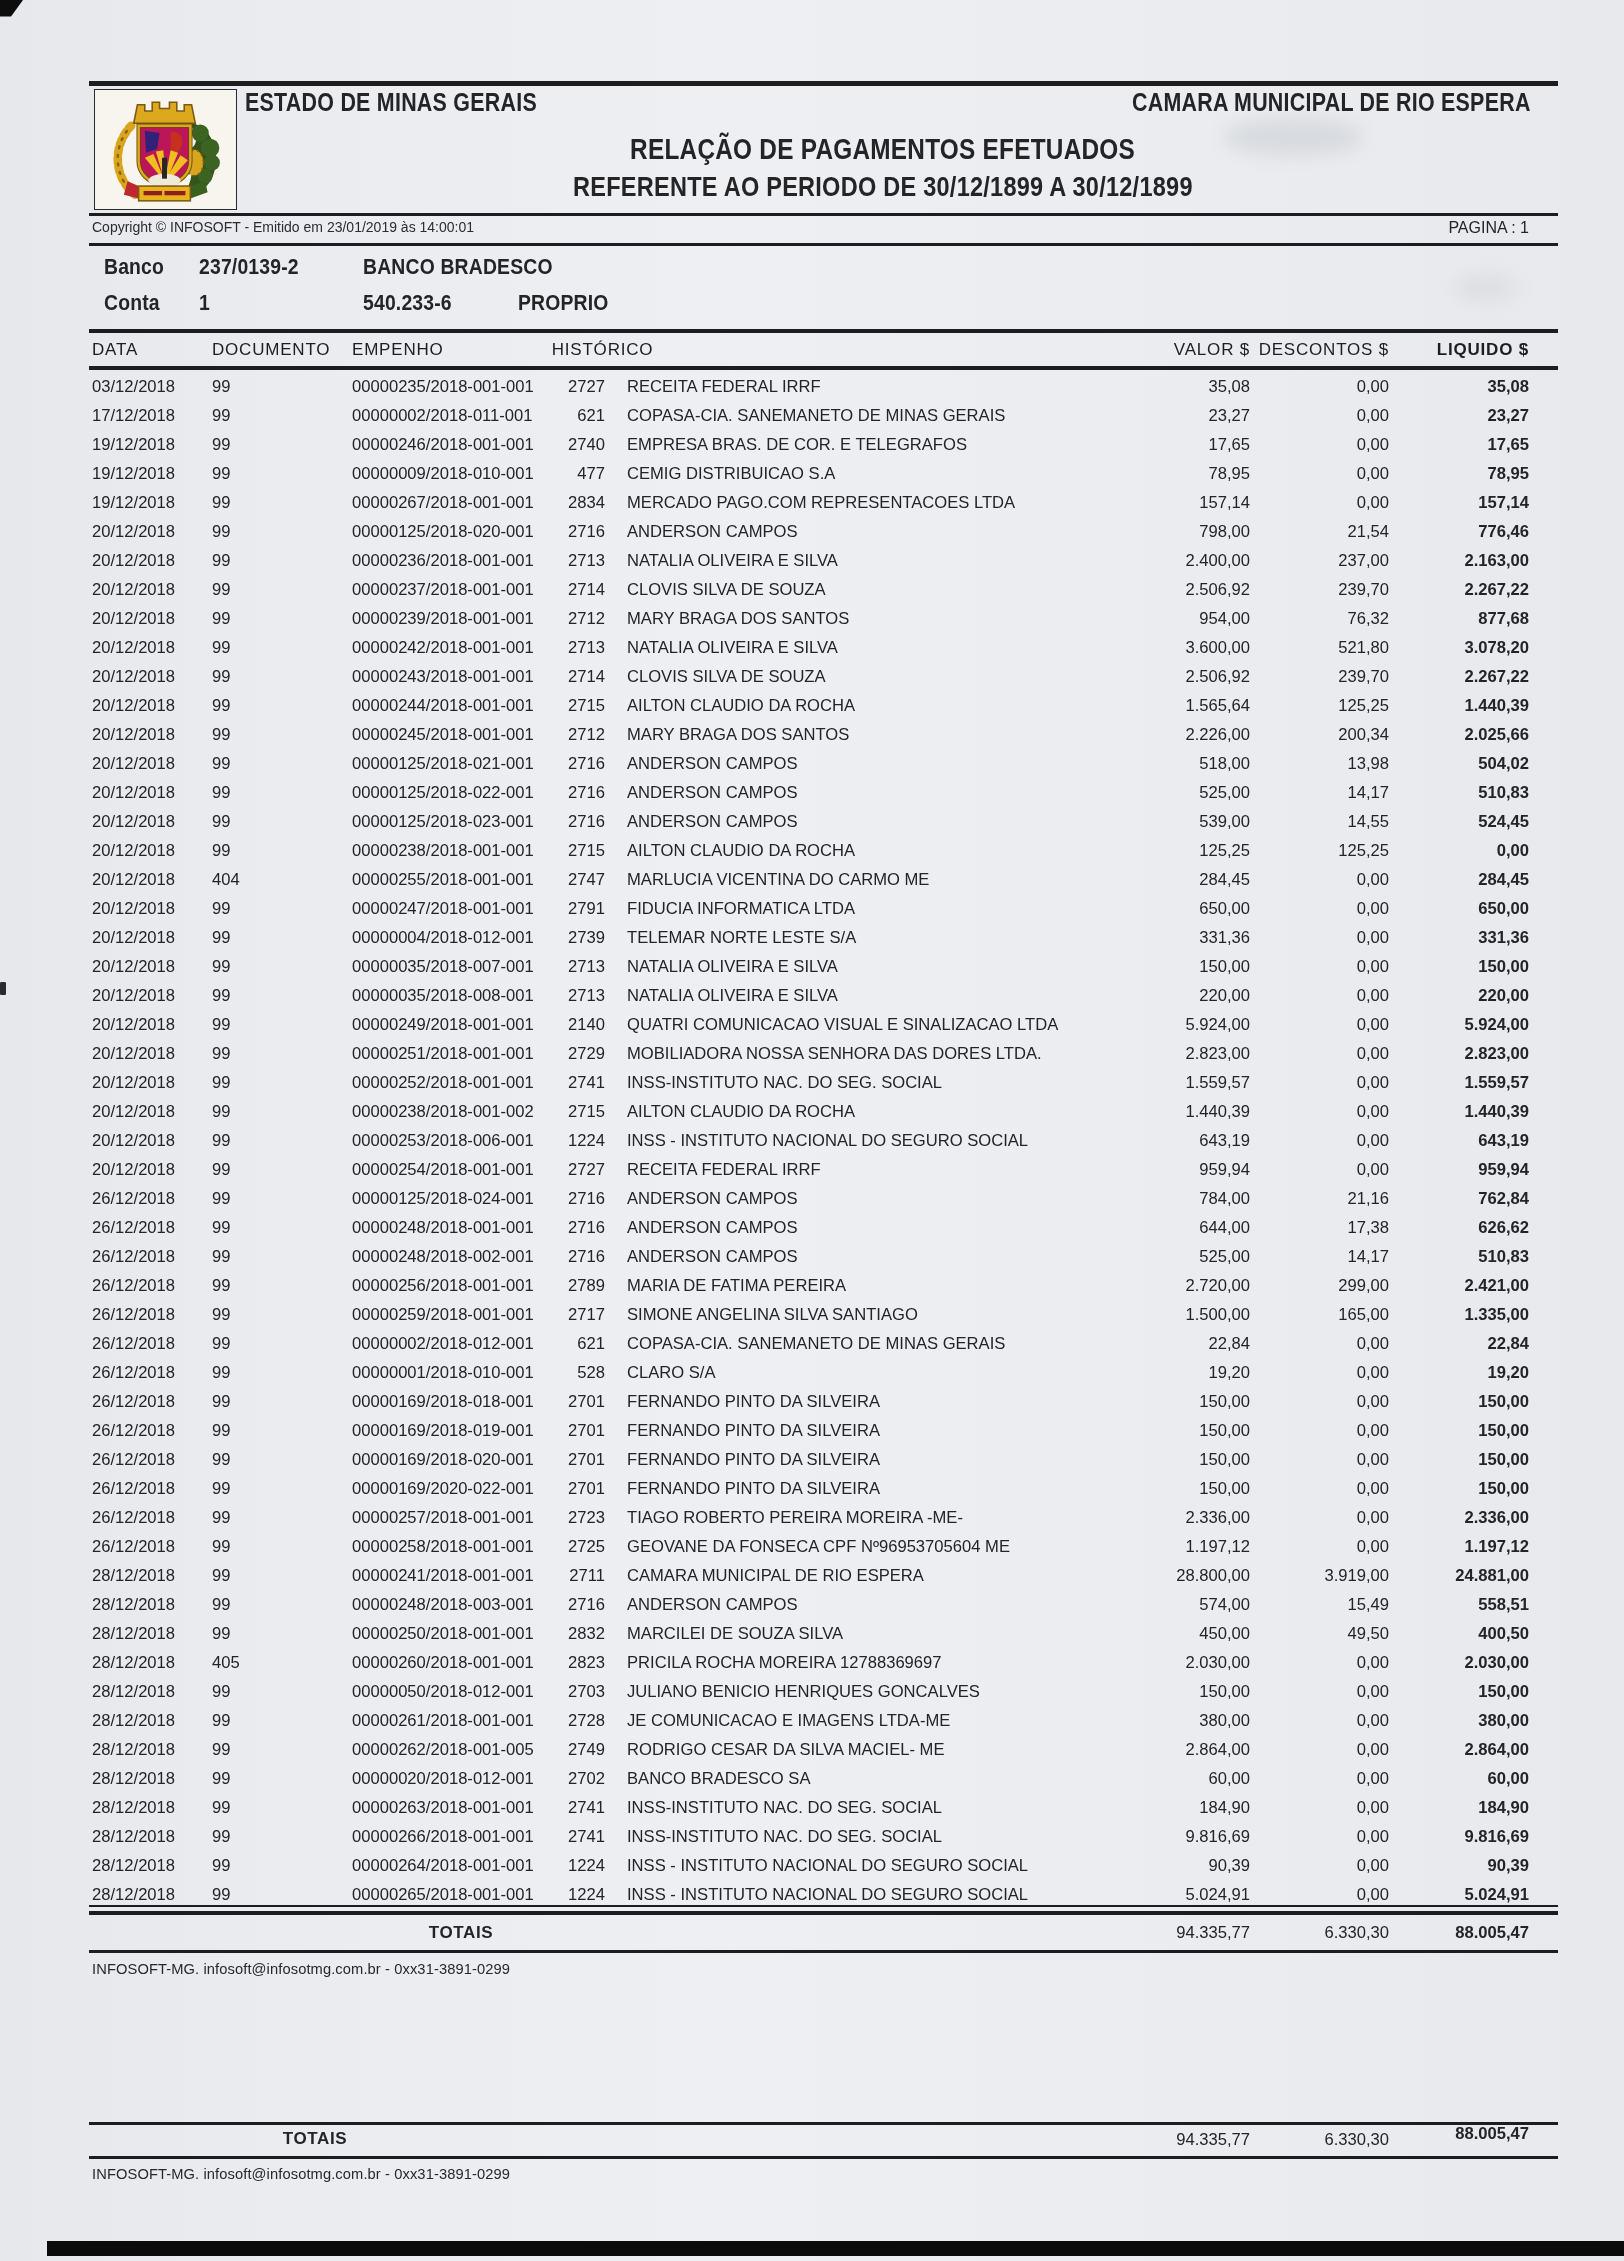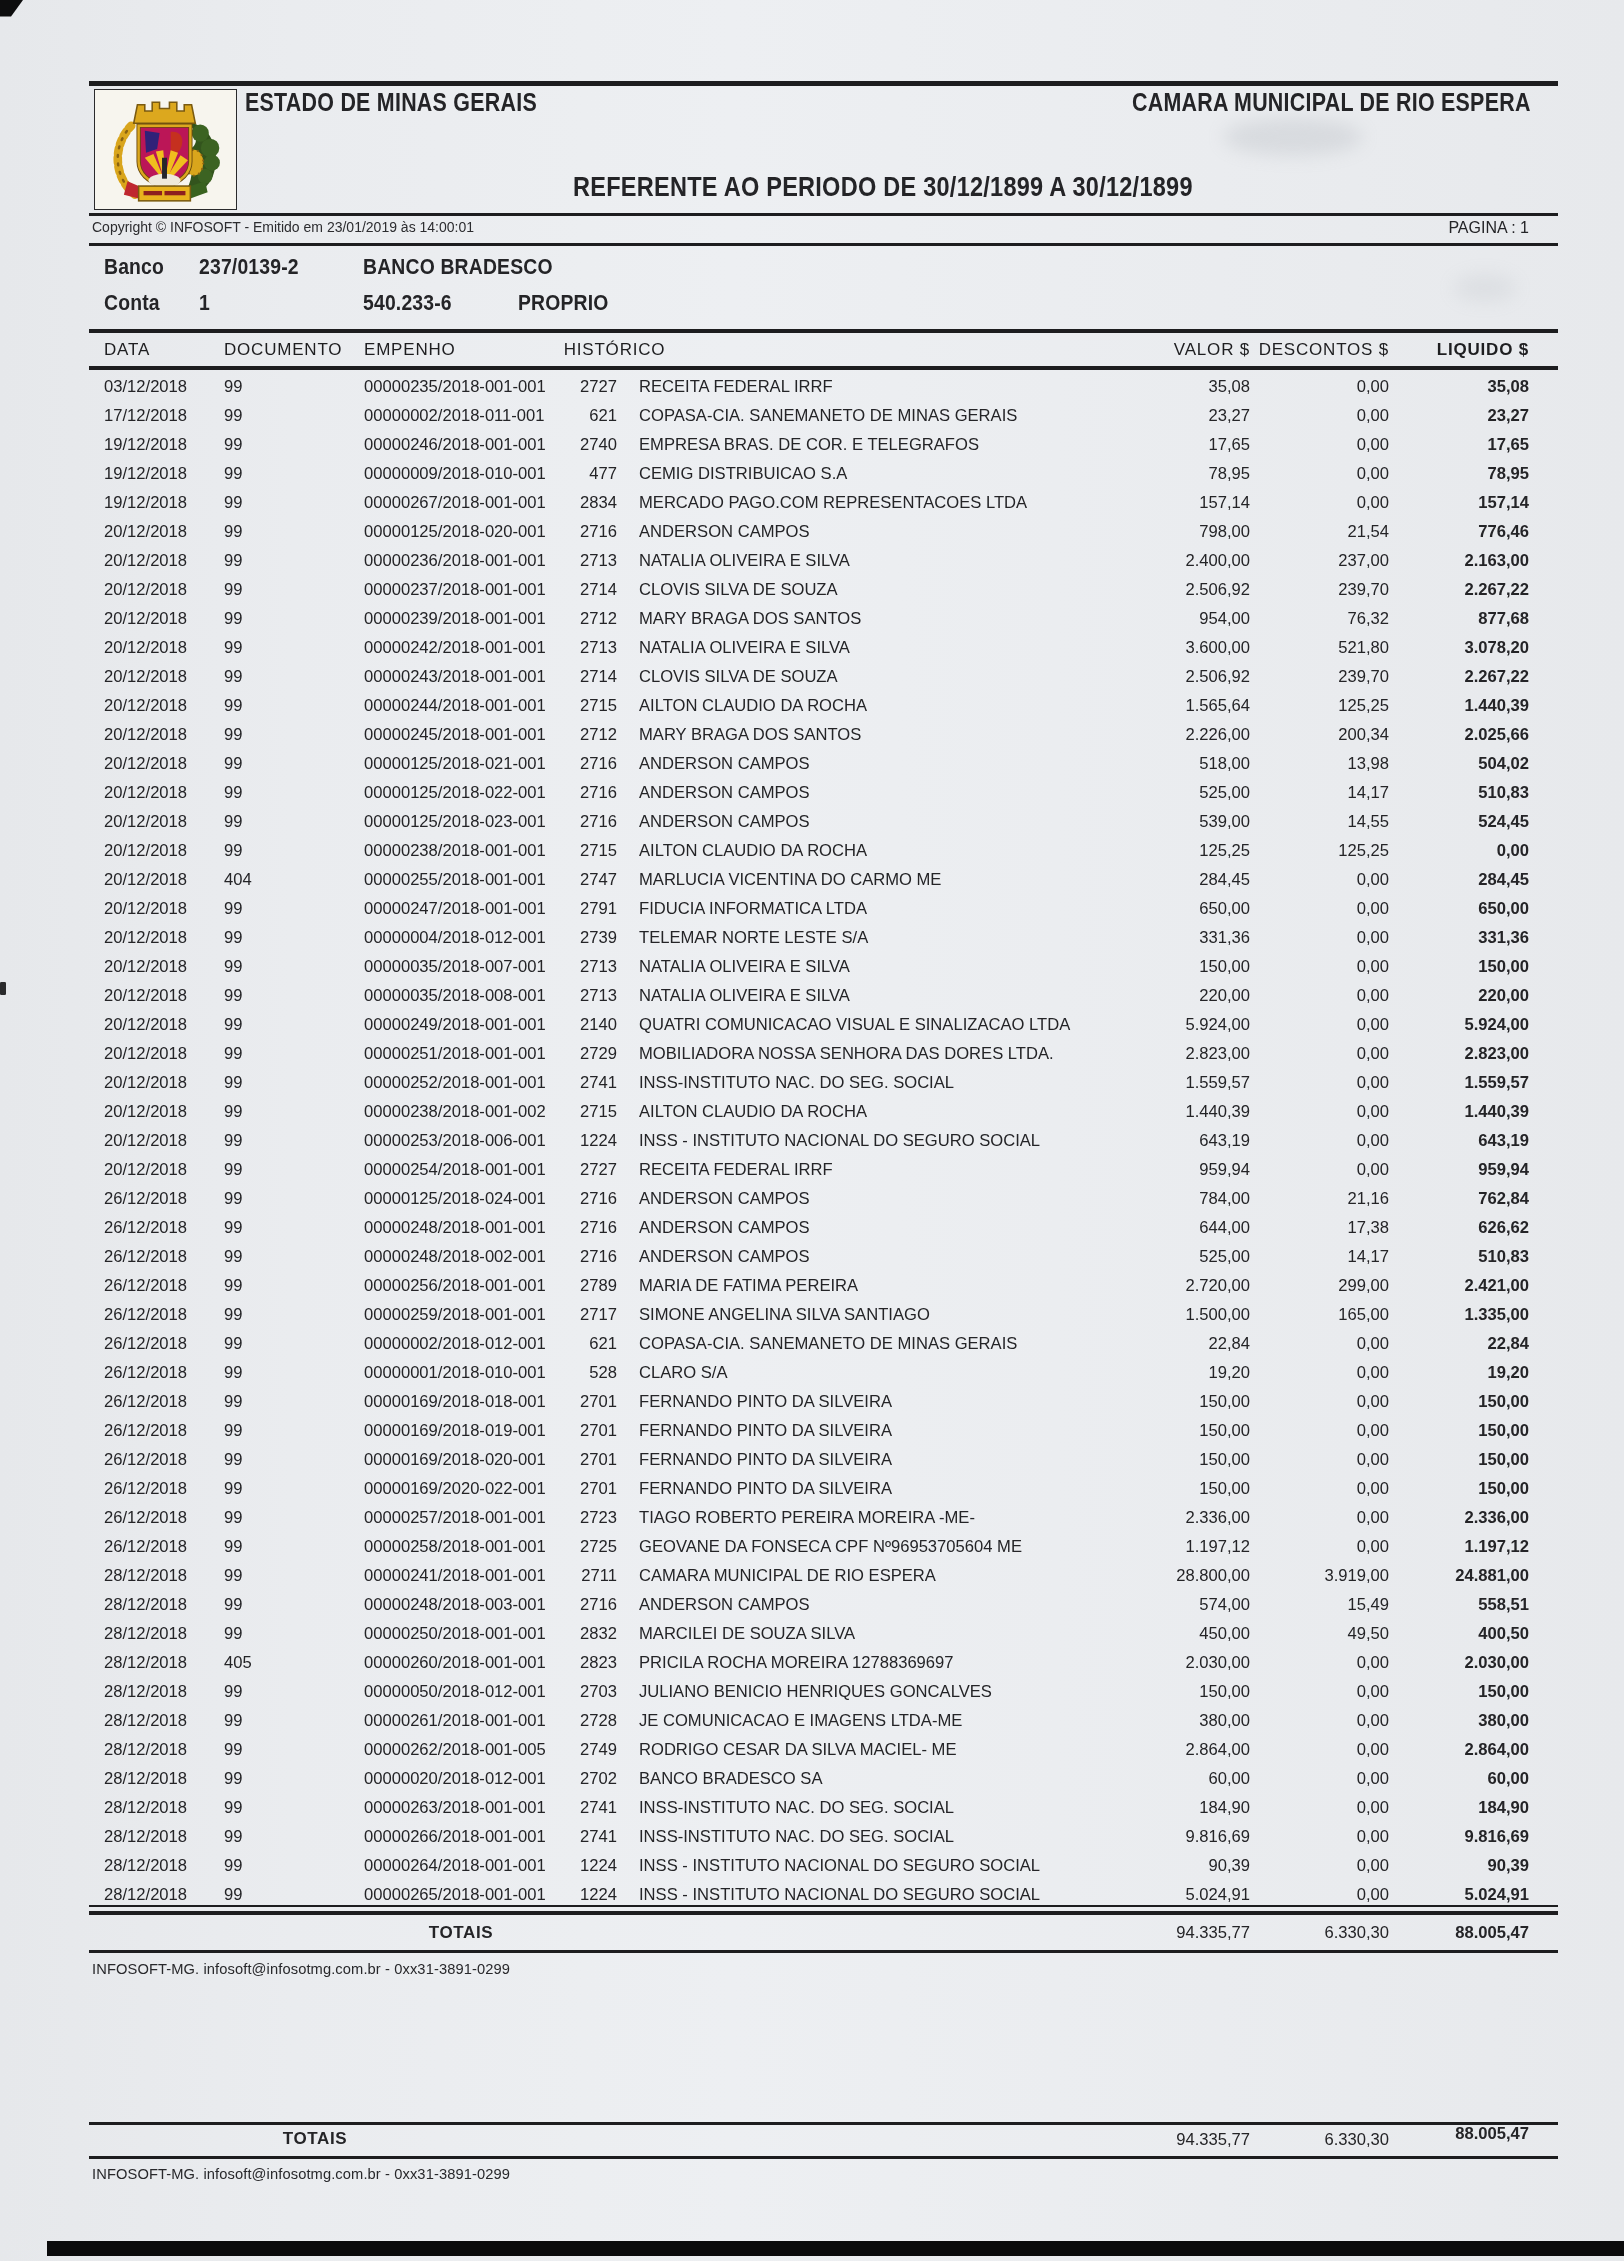--- a/index.html
+++ b/index.html
@@ -32,21 +32,21 @@
   
   .acct{position:absolute; font-size:22px; font-weight:700; white-space:nowrap;
     transform:scaleX(.88); transform-origin:left center; letter-spacing:0.2px;}
 
   
   .thead{position:absolute; left:92px; top:336px; width:1437px; display:flex; align-items:center;
     font-size:17px; letter-spacing:0.8px; color:#1e1e20; height:27px;}
   .rows{position:absolute; left:92px; top:372px; width:1437px;}
   .trow{display:flex; align-items:center; height:29px; font-size:16.6px; white-space:nowrap;}
   .c{display:block; overflow:visible;}
-  .c-date{width:120px;margin-left:12px;}
+  .c-date{width:120px;}
   .c-doc{width:140px;}
   .c-emp{width:194px;}
   .c-code{width:59px; text-align:right;}
   .c-desc{flex:1; padding-left:22px;}
   .c-val{width:147px; text-align:right;}
   .c-dsc{width:139px; text-align:right;}
   .c-liq{width:140px; text-align:right;font-weight:bold;}
   .h-hist{flex:1; padding-left:5.7px;}
 
   
@@ -109,20 +109,21 @@
       <polygon points="52,148 70,156 70,176 46,170" fill="#bf2730"></polygon>
       <polygon points="154,156 178,148 182,166 154,176" fill="#39621f"></polygon>
       <rect x="70" y="156" width="84" height="24" fill="#e8b31d" stroke="#7a5a10" stroke-width="2.5"></rect>
       <rect x="78" y="164" width="30" height="7" fill="#8c1f1f"></rect>
       <rect x="112" y="164" width="34" height="7" fill="#8c1f1f"></rect>
     </svg>
   </div>
 
   <div class="org-left">ESTADO DE MINAS GERAIS</div>
   <div class="org-right">CAMARA MUNICIPAL DE RIO ESPERA</div>
+  <div class="title-wrap"><span class="t">RELAÇÃO DE PAGAMENTOS EFETUADOS</span></div>
   <div class="period-wrap"><span class="t">REFERENTE AO PERIODO DE 30/12/1899 A 30/12/1899</span></div>
 
   <div class="copyline">Copyright © INFOSOFT - Emitido em 23/01/2019 às 14:00:01</div>
   <div class="pagelabel">PAGINA : 1</div>
 
   <div class="acct" style="left:104px; top:254px;">Banco</div>
   <div class="acct" style="left:199px; top:254px;">237/0139-2</div>
   <div class="acct" style="left:363px; top:254px;">BANCO BRADESCO</div>
   <div class="acct" style="left:104px; top:290px;">Conta</div>
   <div class="acct" style="left:199px; top:290px;">1</div>

